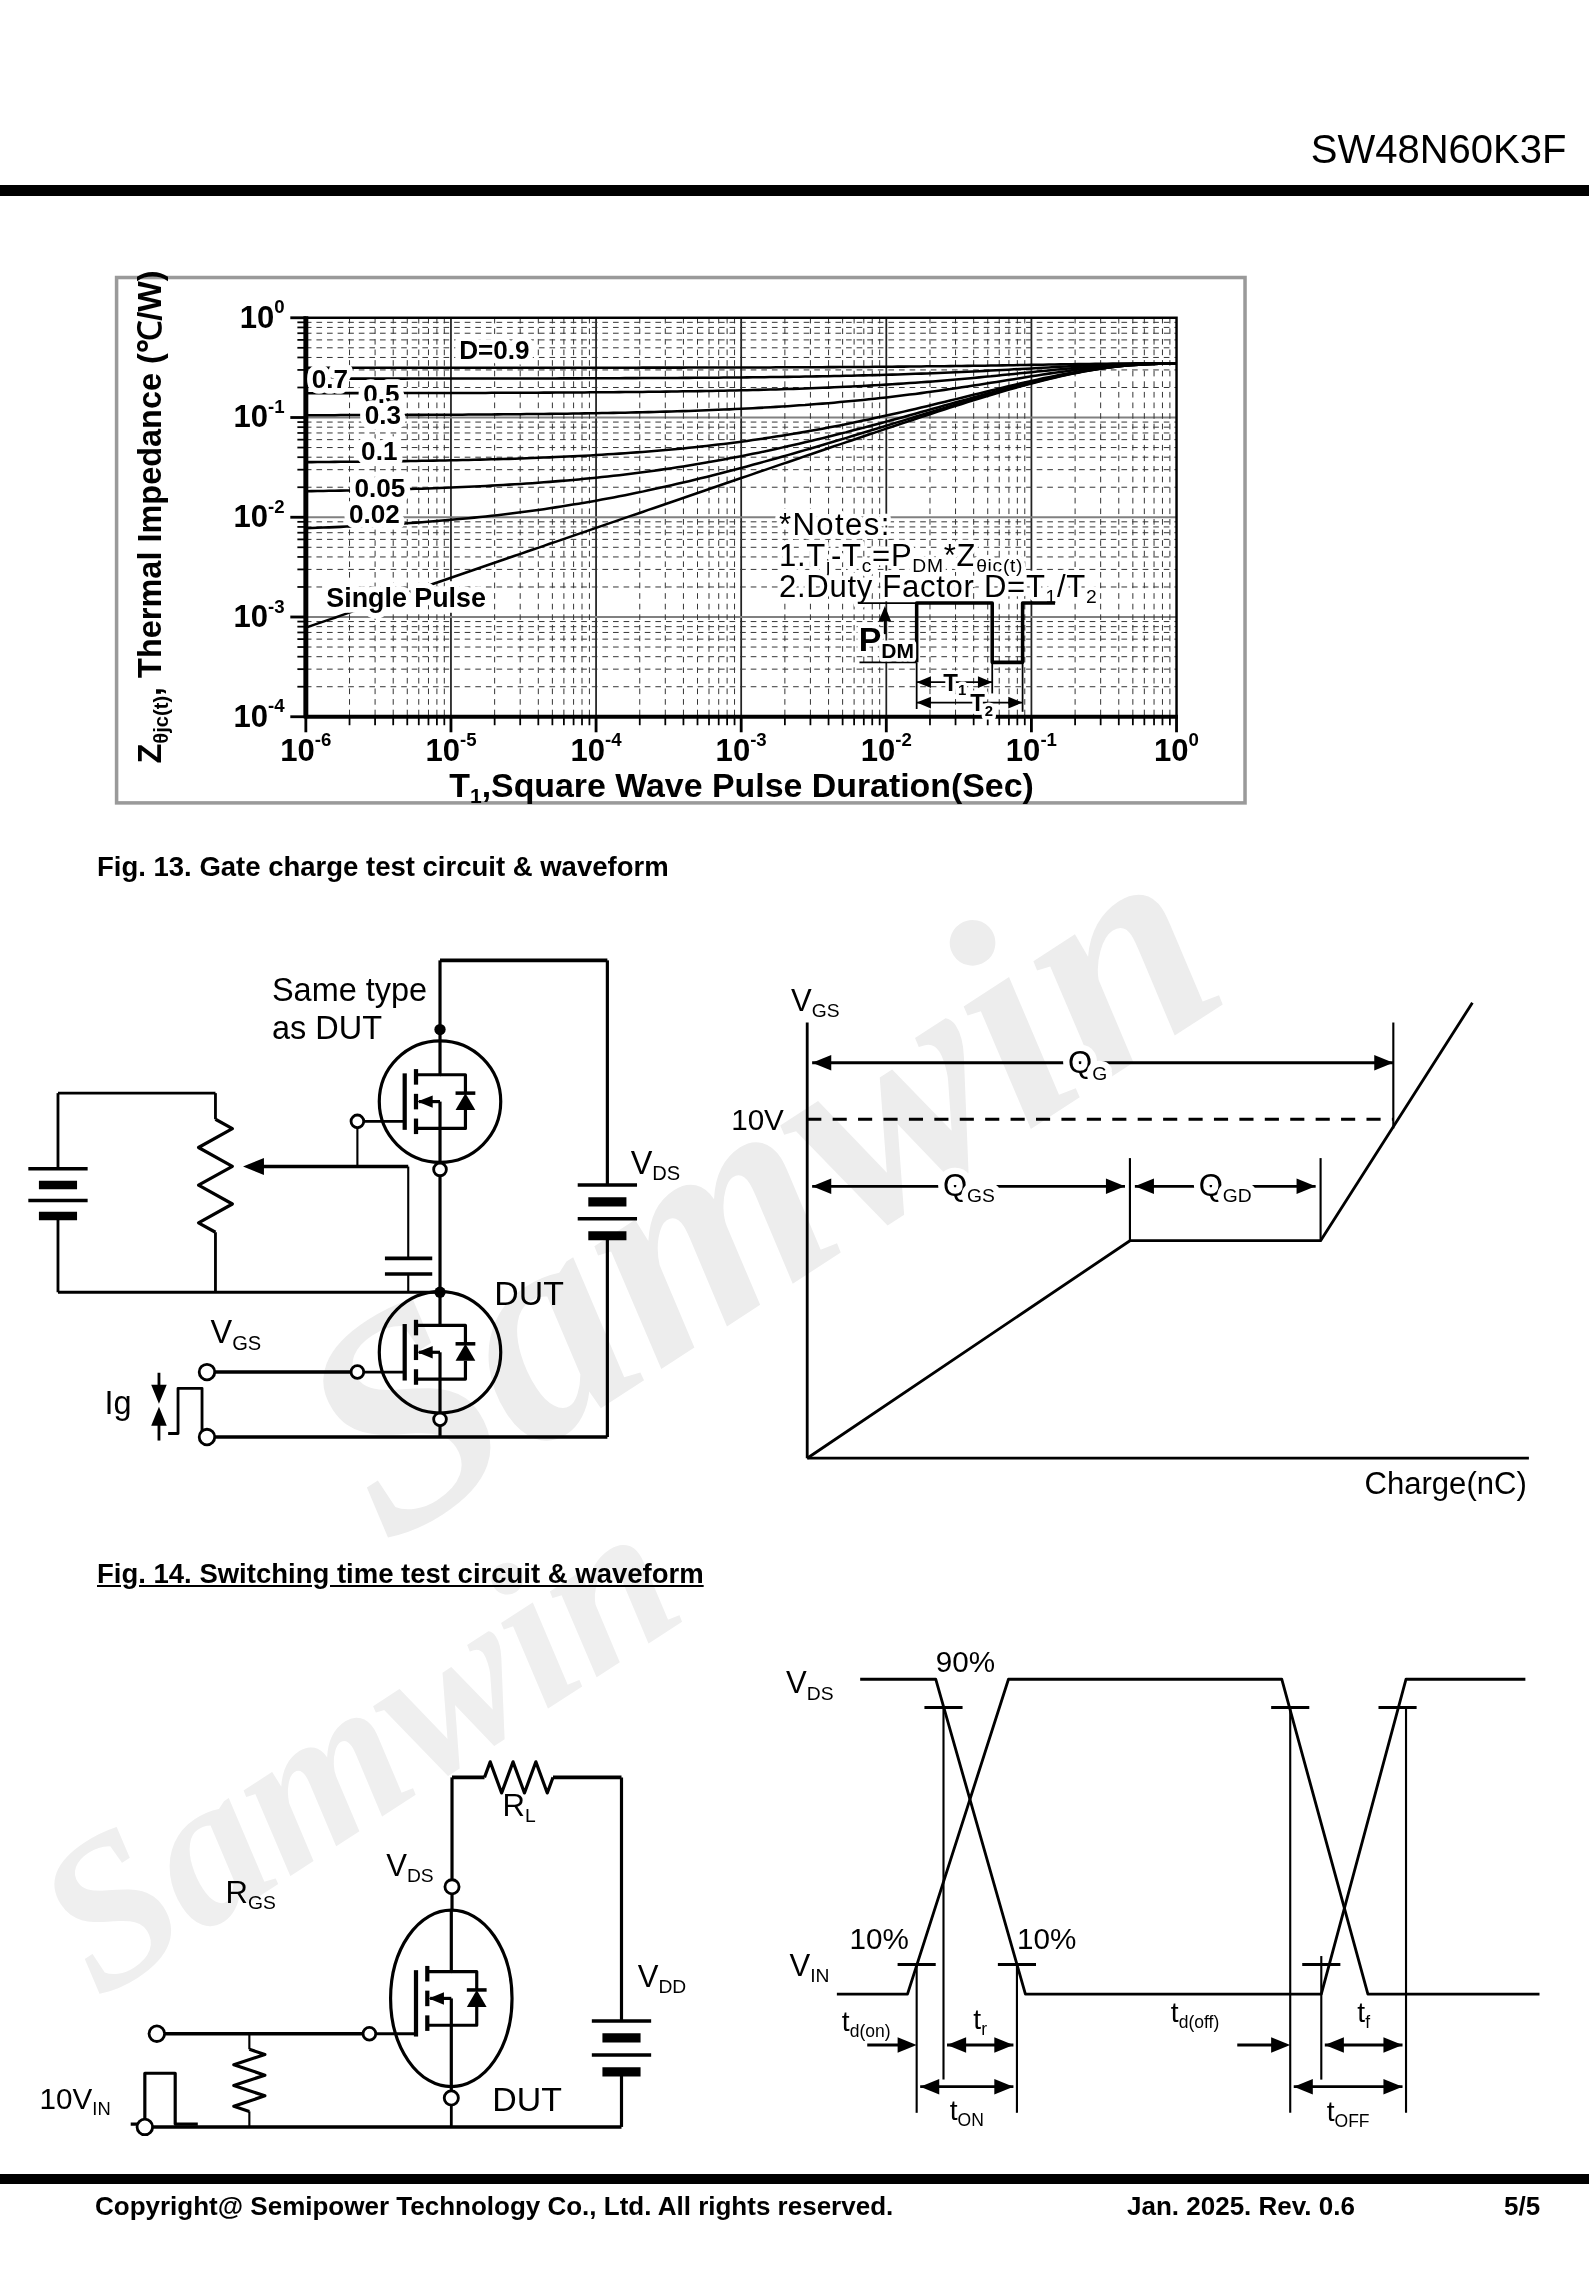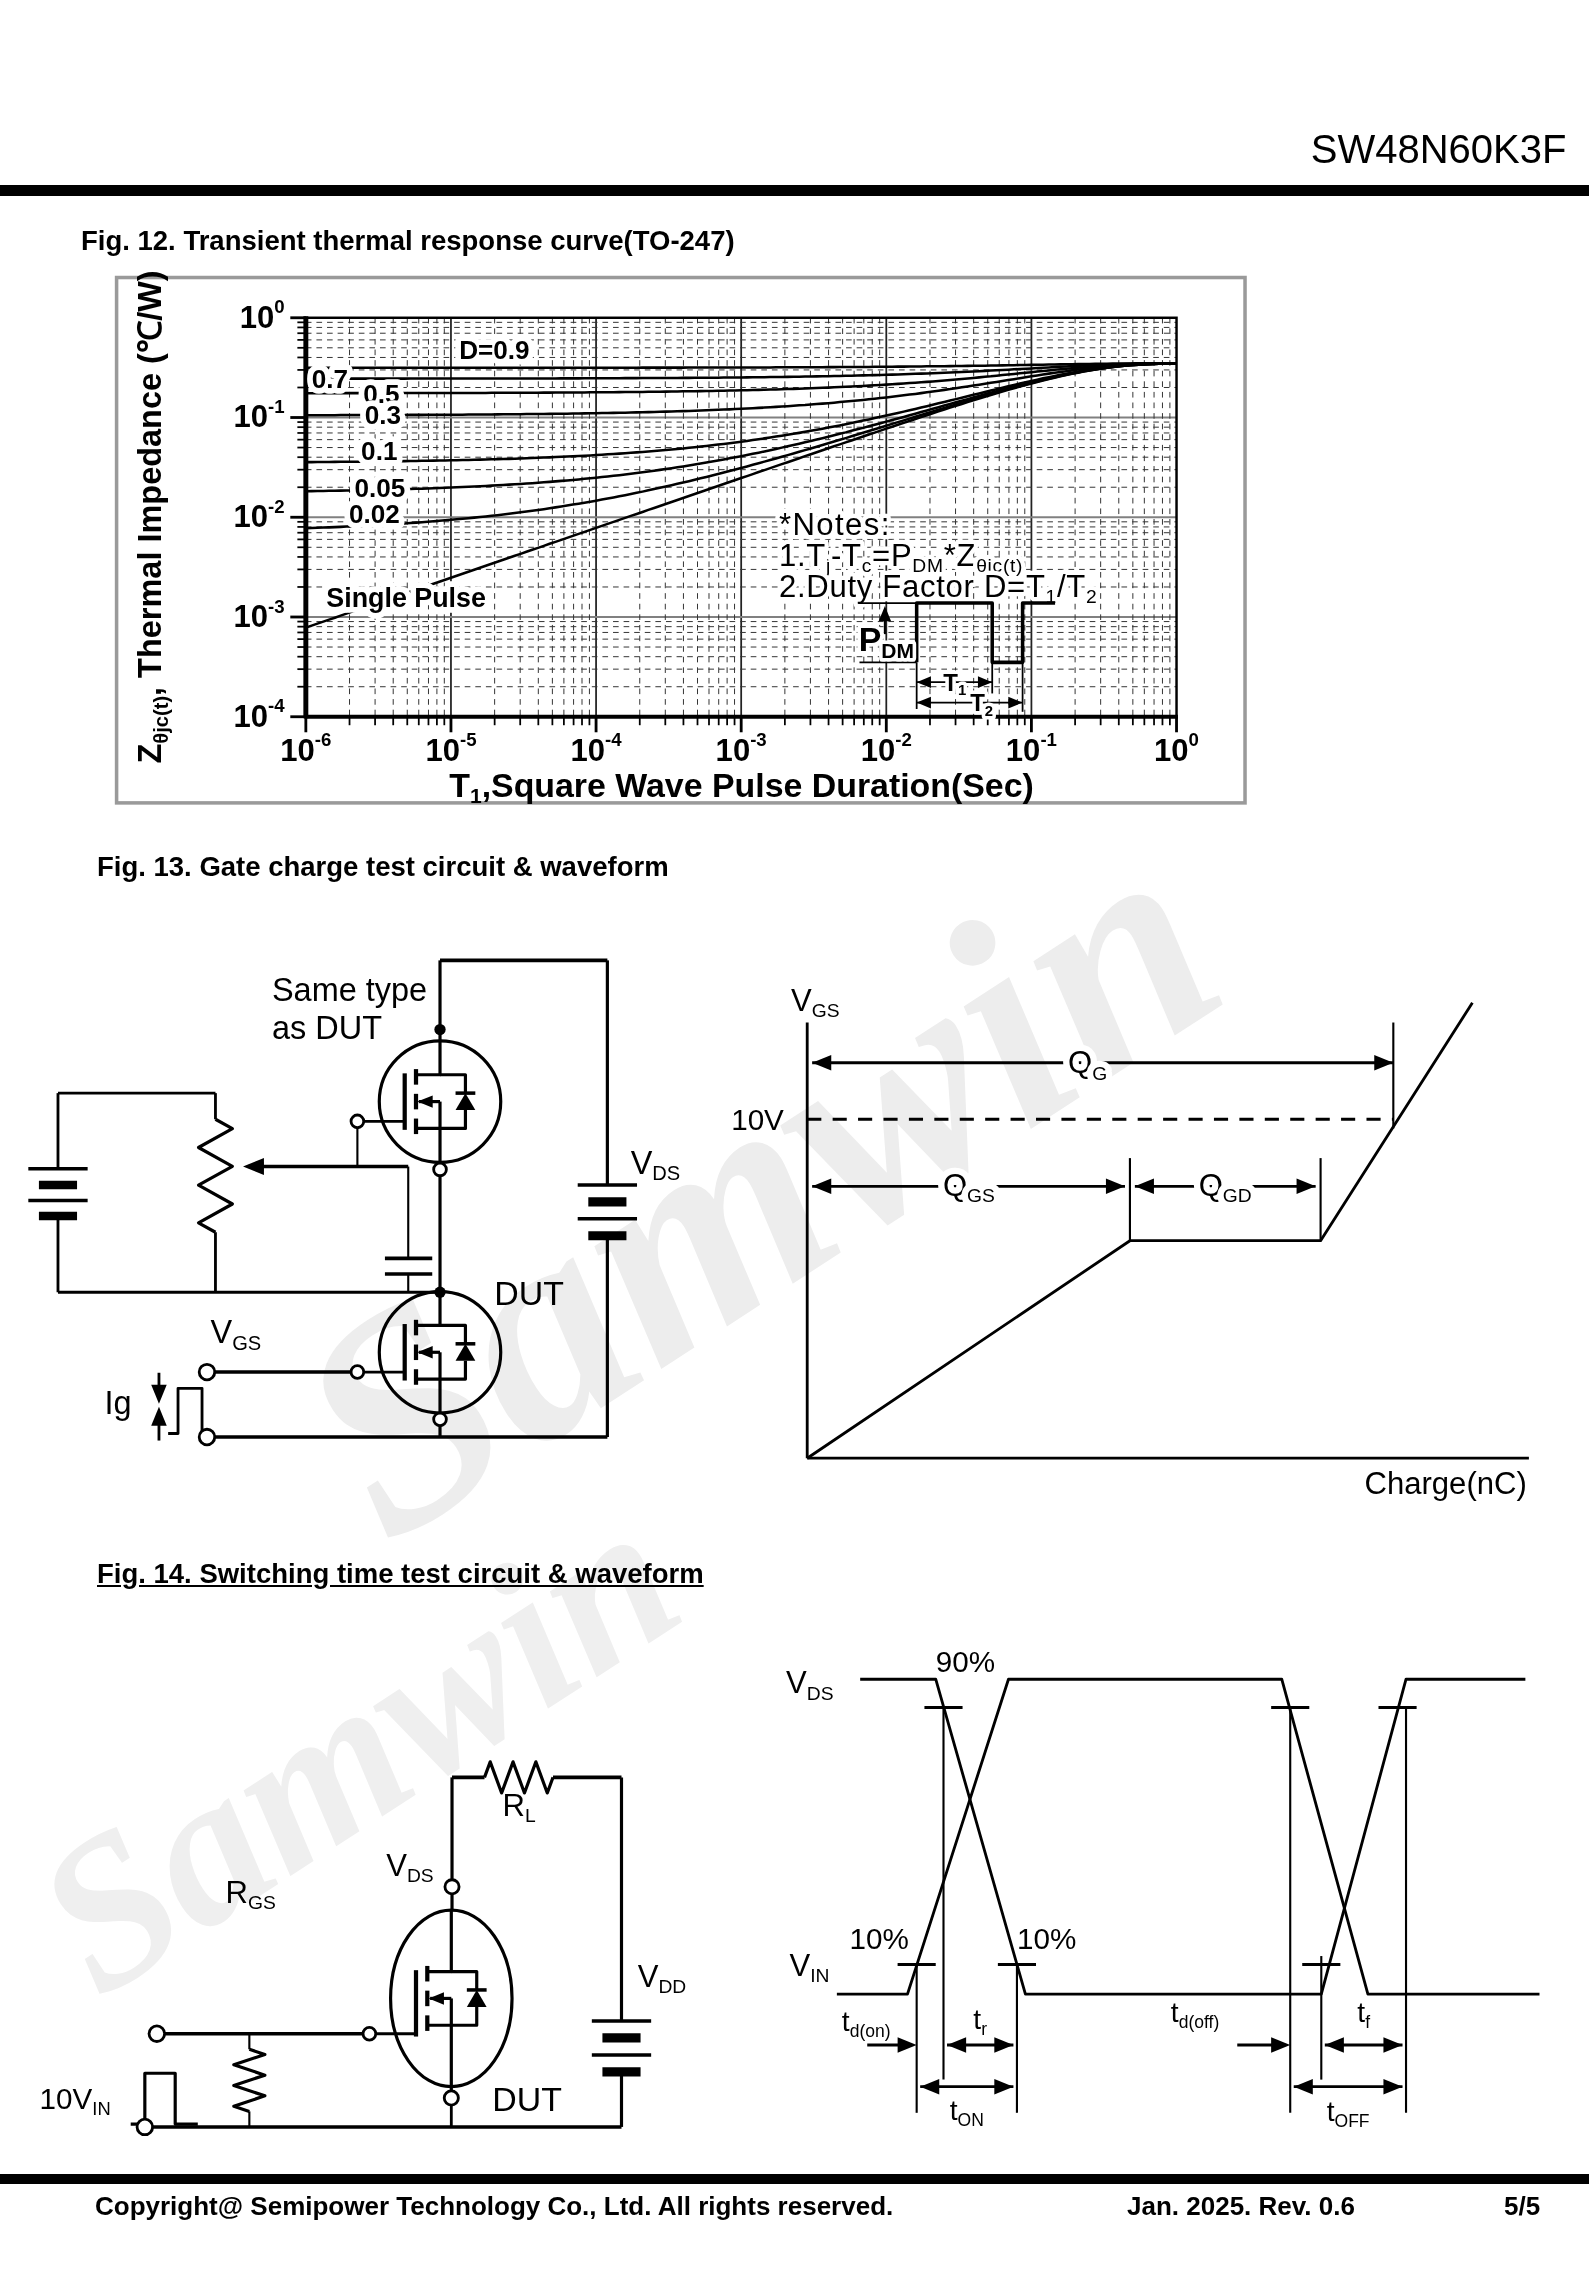--- a/index.html
+++ b/index.html
@@ -461,21 +461,20 @@
         <polygon points="1435,2955 1408,2944 1408,2966" fill="#000"></polygon>
         <text x="1369" y="3002" font-size="40" fill="#000" text-anchor="middle"><tspan dy="0.0" font-size="40.0">t</tspan><tspan dy="8.0" font-size="24.8">ON</tspan></text>
         <line x1="1832" y1="2955" x2="1986" y2="2955" stroke="#000" stroke-width="4"></line>
         <polygon points="1832,2955 1859,2944 1859,2966" fill="#000"></polygon>
         <polygon points="1986,2955 1959,2944 1959,2966" fill="#000"></polygon>
         <text x="1909" y="3004" font-size="40" fill="#000" text-anchor="middle"><tspan dy="0.0" font-size="40.0">t</tspan><tspan dy="8.0" font-size="24.8">OFF</tspan></text>
       </g>
     </svg>
   <div class="partno">SW48N60K3F</div>
   <div class="hr top"></div>
-  <div class="cap cap12">Fig. 12. Transient thermal response curve(TO-247)</div>
   <div class="cap cap13">Fig. 13. Gate charge test circuit &amp; waveform</div>
   <div class="cap cap14">Fig. 14. Switching time test circuit &amp; waveform</div>
   <div class="hr bottom"></div>
   <div class="foot copyright">Copyright@ Semipower Technology Co., Ltd. All rights reserved.</div>
   <div class="foot rev">Jan. 2025. Rev. 0.6</div>
   <div class="foot page-num">5/5</div>
 </div>
 
 
 </body></html>

